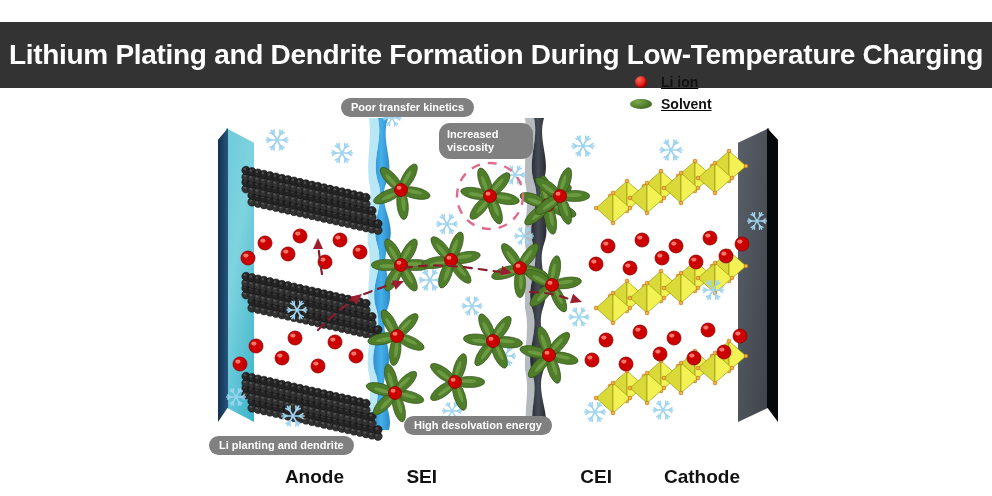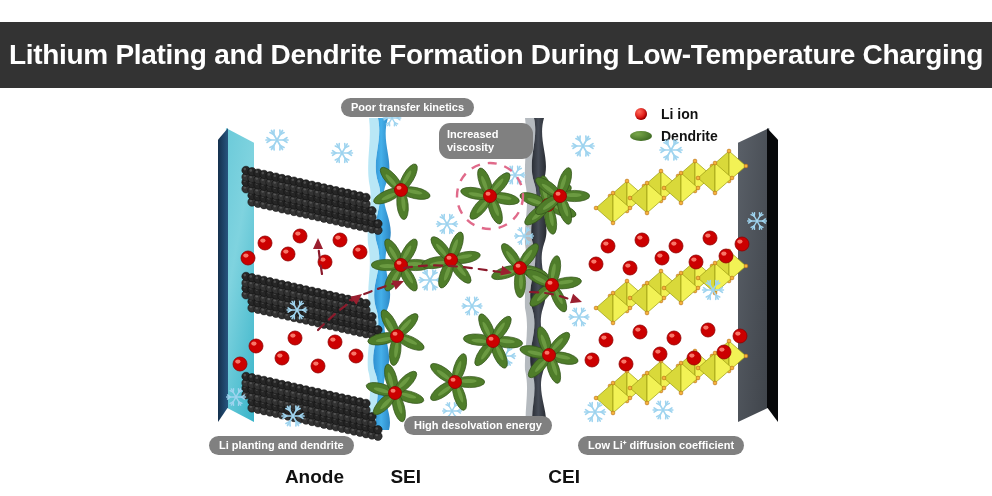--- a/index.html
+++ b/index.html
@@ -8,21 +8,21 @@
   #stage{position:relative;width:992px;height:496px;background:#ffffff;}
 
   
   .banner{position:absolute;left:0;top:22px;width:992px;height:66px;
           background:#333333;display:flex;align-items:center;
           justify-content:center;}
   .banner-text{color:#ffffff;font-size:28px;font-weight:600;
                letter-spacing:-.3px;white-space:nowrap;}
 
   
-  .legend{position:absolute;left:630px;top:104px;width:190px;}
+  .legend{position:absolute;left:630px;top:72px;width:190px;text-decoration:underline;}
   .legend-row{display:flex;align-items:center;height:20px;margin-bottom:2px;}
   .legend-swatch{width:22px;display:flex;justify-content:center;
                  align-items:center;margin-right:9px;}
   .dot-red{width:12px;height:12px;border-radius:50%;
            background:radial-gradient(circle at 35% 30%,#ff6a5a,#d60000 70%);
            box-shadow:inset -1px -1px 2px rgba(0,0,0,.35);}
   .ellipse-green{width:22px;height:10px;border-radius:50%;
         background:radial-gradient(ellipse at 35% 30%,#7aa84a,#3f6b23 75%);}
   .legend-label{font-size:14px;font-weight:bold;color:#111;}
 
@@ -84,21 +84,21 @@
     <div class="legend-row">
       <span class="legend-swatch">
         <span class="dot-red"></span>
       </span>
       <span class="legend-label">Li ion</span>
     </div>
     <div class="legend-row">
       <span class="legend-swatch">
         <span class="ellipse-green"></span>
       </span>
-      <span class="legend-label">Dendrite</span>
+      <span class="legend-label">Solvent</span>
     </div>
   </div>
 
   <div class="plate" id="anode-collector">
     <div class="face"></div>
       <div class="edge"></div>
   </div>
   <div class="plate" id="cathode-collector">
     <div class="face"></div>
       <div class="edge"></div>
@@ -1796,19 +1796,19 @@
           </g>
           <circle cx="490" cy="196" r="33" fill="none" stroke="#e06a8a" stroke-width="2.4" stroke-dasharray="9 8"></circle>
         </g>
       </svg>
   </div>
 
   <div class="pill" style="left:341px;top:98px;">Poor transfer kinetics</div>
   <div class="pill two" style="left:433px;top:123px;">Increased viscosity</div>
   <div class="pill" style="left:404px;top:416px;">High desolvation energy</div>
   <div class="pill" style="left:209px;top:436px;">Li planting and dendrite</div>
-  <div class="pill" style="left:578px;top:436px;">Low Li⁺ diffusion coefficient</div>
 
   <div class="comp-label" style="left:240px;width:104px;">Anode</div>
-  <div class="comp-label" style="left:345px;width:76px;">SEI</div>
-  <div class="comp-label" style="left:508px;width:72px;">CEI</div>
+  <div class="comp-label" style="left:361px;width:76px;">SEI</div>
+  <div class="comp-label" style="left:540px;width:72px;">CEI</div>
+  <div class="comp-label" style="left:612px;width:128px;">Cathode</div>
 
 </div>
 
 </body></html>

